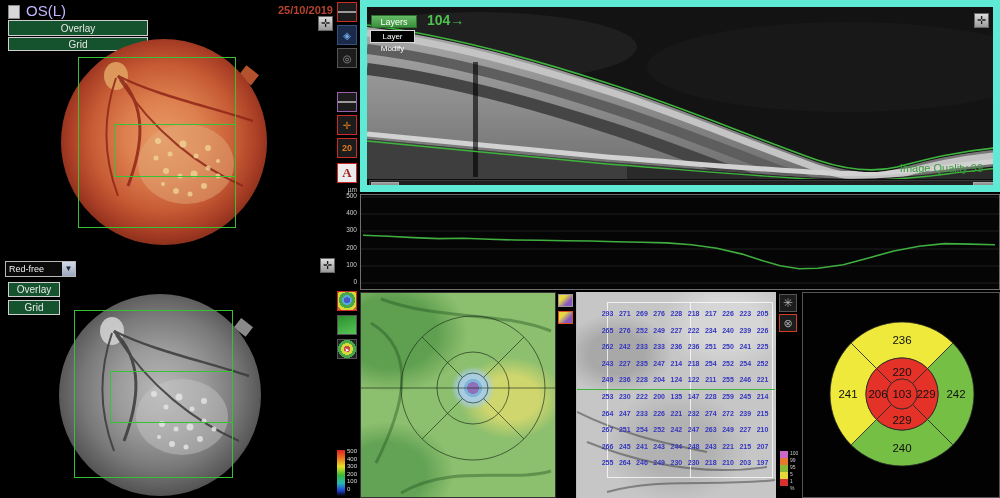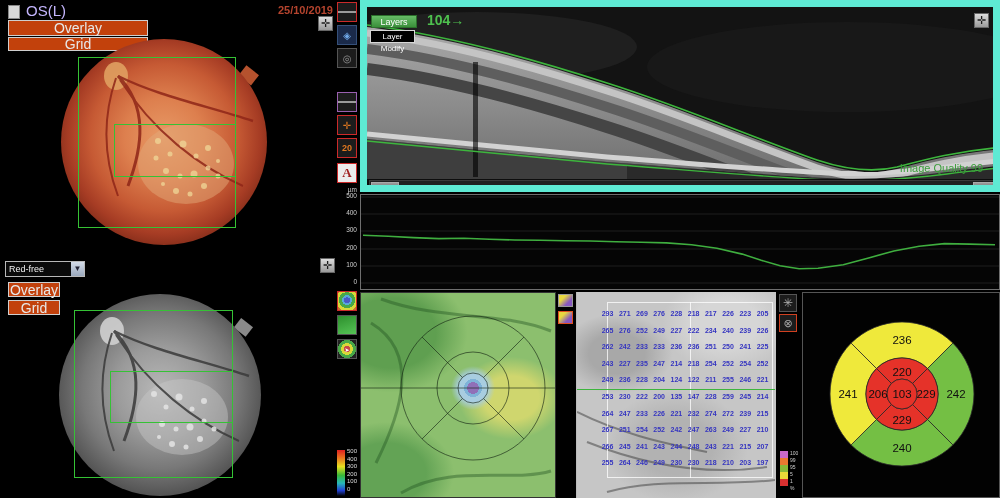--- a/index.html
+++ b/index.html
@@ -1,21 +1,21 @@
 <!DOCTYPE html>
 <html><head>
 <meta charset="utf-8">
 <style>
   html,body{margin:0;padding:0;background:#000;}
   *{box-sizing:border-box;font-family:"Liberation Sans",sans-serif;}
   #root{position:relative;width:1000px;height:498px;background:#000;overflow:hidden;}
   .abs{position:absolute;}
   .panel{position:absolute;overflow:hidden;}
-  .btn-outline{position:absolute;background:#c2410c;border:1px solid #cfcfcf;color:#e8e8e8;
-    font-size:14px;text-align:center;display:flex;align-items:center;justify-content:center;cursor:default;}
+  .btn-outline{position:absolute;background:#14532d;border:1px solid #cfcfcf;color:#e8e8e8;
+    font-size:10px;text-align:center;display:flex;align-items:center;justify-content:center;cursor:default;}
   .crosshair-btn{position:absolute;width:15px;height:15px;background:linear-gradient(#dcdcdc,#9a9a9a);
     border:1px solid #666;color:#1a1a1a;font-size:11px;line-height:13px;text-align:center;}
   .tool-icon{position:absolute;left:1px;width:20px;height:20px;background:#1c1c1c;border:1px solid #555;
     display:flex;align-items:center;justify-content:center;font-size:10px;color:#999;}
   .sel-red{border:1px solid #cc2a2a;}
   .bars span{display:block;width:12px;height:2px;background:#9a9a9a;margin:1px 0;}
   .tick{position:absolute;width:21px;text-align:right;font-size:6.5px;color:#cfcfcf;}
   .scale-label{font-size:6px;color:#ddd;line-height:7.6px;display:block;}
   .grid-row{display:flex;justify-content:space-between;height:16.6px;}
   .grid-num{width:17px;text-align:center;font-size:7px;font-weight:bold;color:#3535c0;line-height:16px;}
@@ -74,21 +74,21 @@
           <circle cx="146" cy="150" r="3"></circle>
         <circle cx="160" cy="140" r="2.5"></circle>
           <circle cx="98" cy="122" r="2.5"></circle>
           <circle cx="160" cy="125" r="2"></circle>
         <circle cx="105" cy="148" r="2"></circle>
       </g>
     </svg>
     <div class="gr" style="left:78px;top:57px;width:158px;height:171px;"></div>
     <div class="gr" style="left:114px;top:124px;width:122px;height:53px;"></div>
 
-    <div class="abs" style="left:5px;top:261px;width:80px;height:16px;border:1px solid #b8b8b8;background:#0a0a0a;">
+    <div class="abs" style="left:5px;top:261px;width:71px;height:16px;border:1px solid #b8b8b8;background:#0a0a0a;">
       <span style="position:absolute;left:3px;top:2px;font-size:9px;color:#efefef;">Red-free</span>
       <span style="position:absolute;right:0;top:0;width:13px;height:14px;background:linear-gradient(#d4dce8,#9aa8bc);color:#223;font-size:8px;text-align:center;line-height:14px;">▼</span>
     </div>
     <div class="btn-outline" style="left:8px;top:282px;width:52px;height:15px;">Overlay</div>
     <div class="btn-outline" style="left:8px;top:300px;width:52px;height:15px;">Grid</div>
     <div class="crosshair-btn" style="left:320px;top:258px;">✛</div>
 
     <svg class="abs" style="left:56px;top:291px;" width="208" height="208" viewBox="0 0 208 208">
       <defs>
         <radialGradient id="gg" cx="50%" cy="48%" r="55%">

